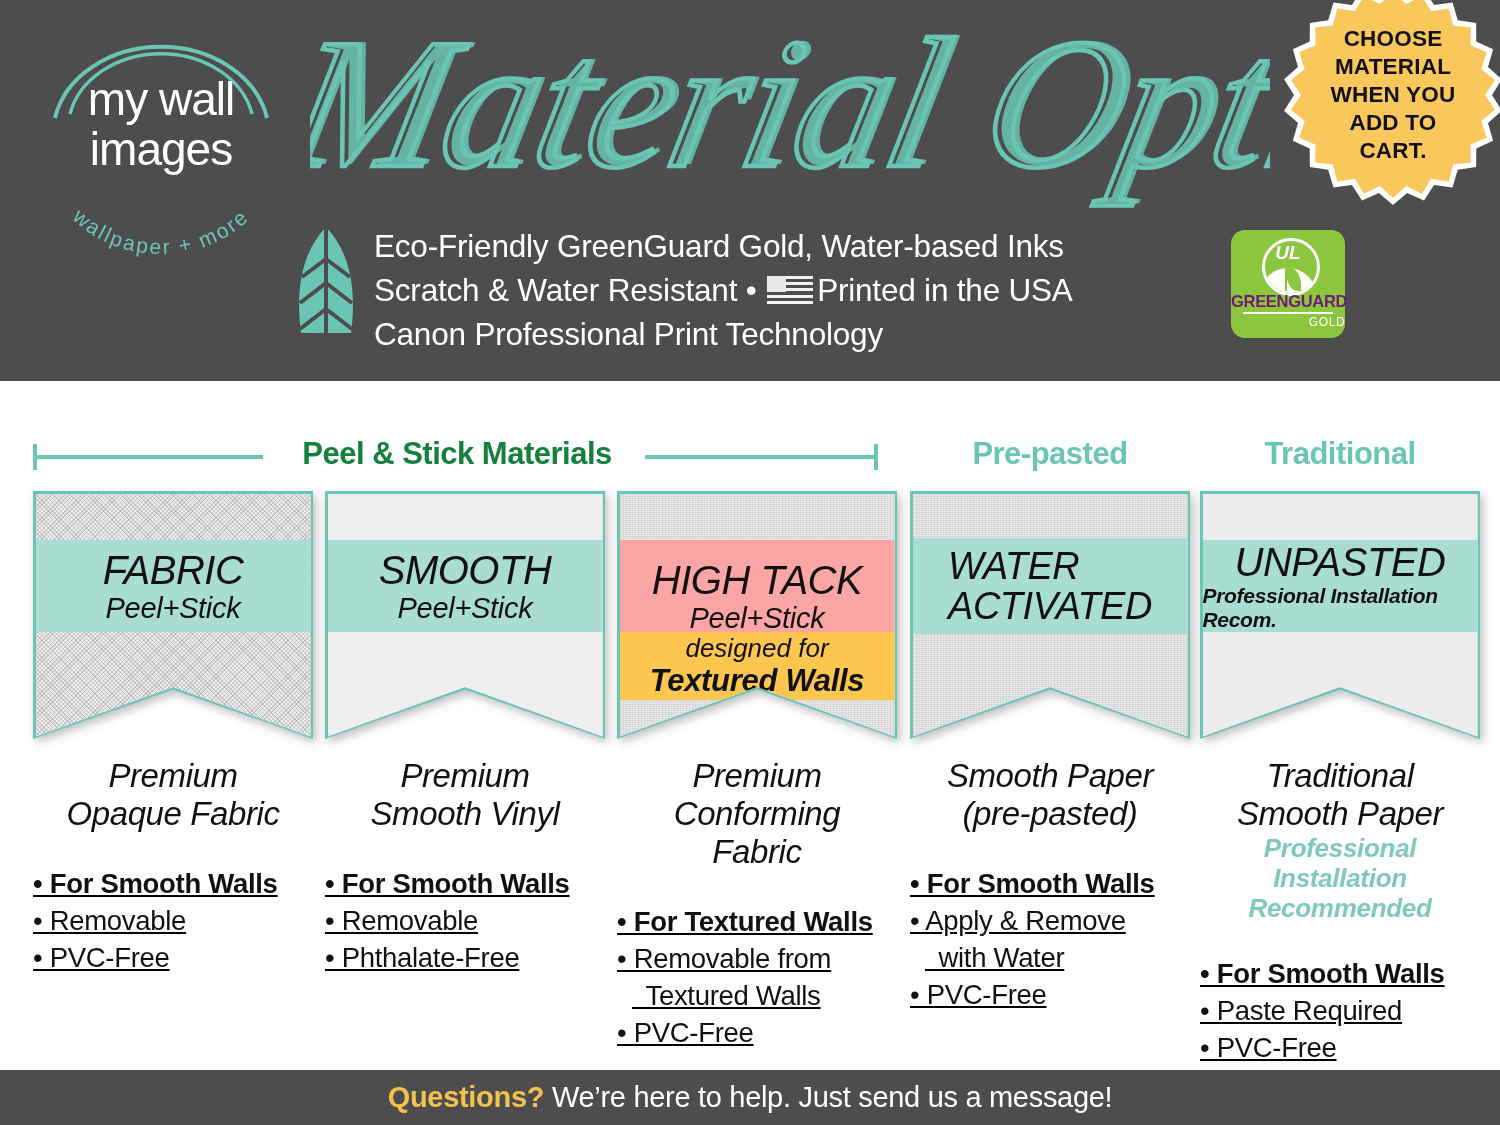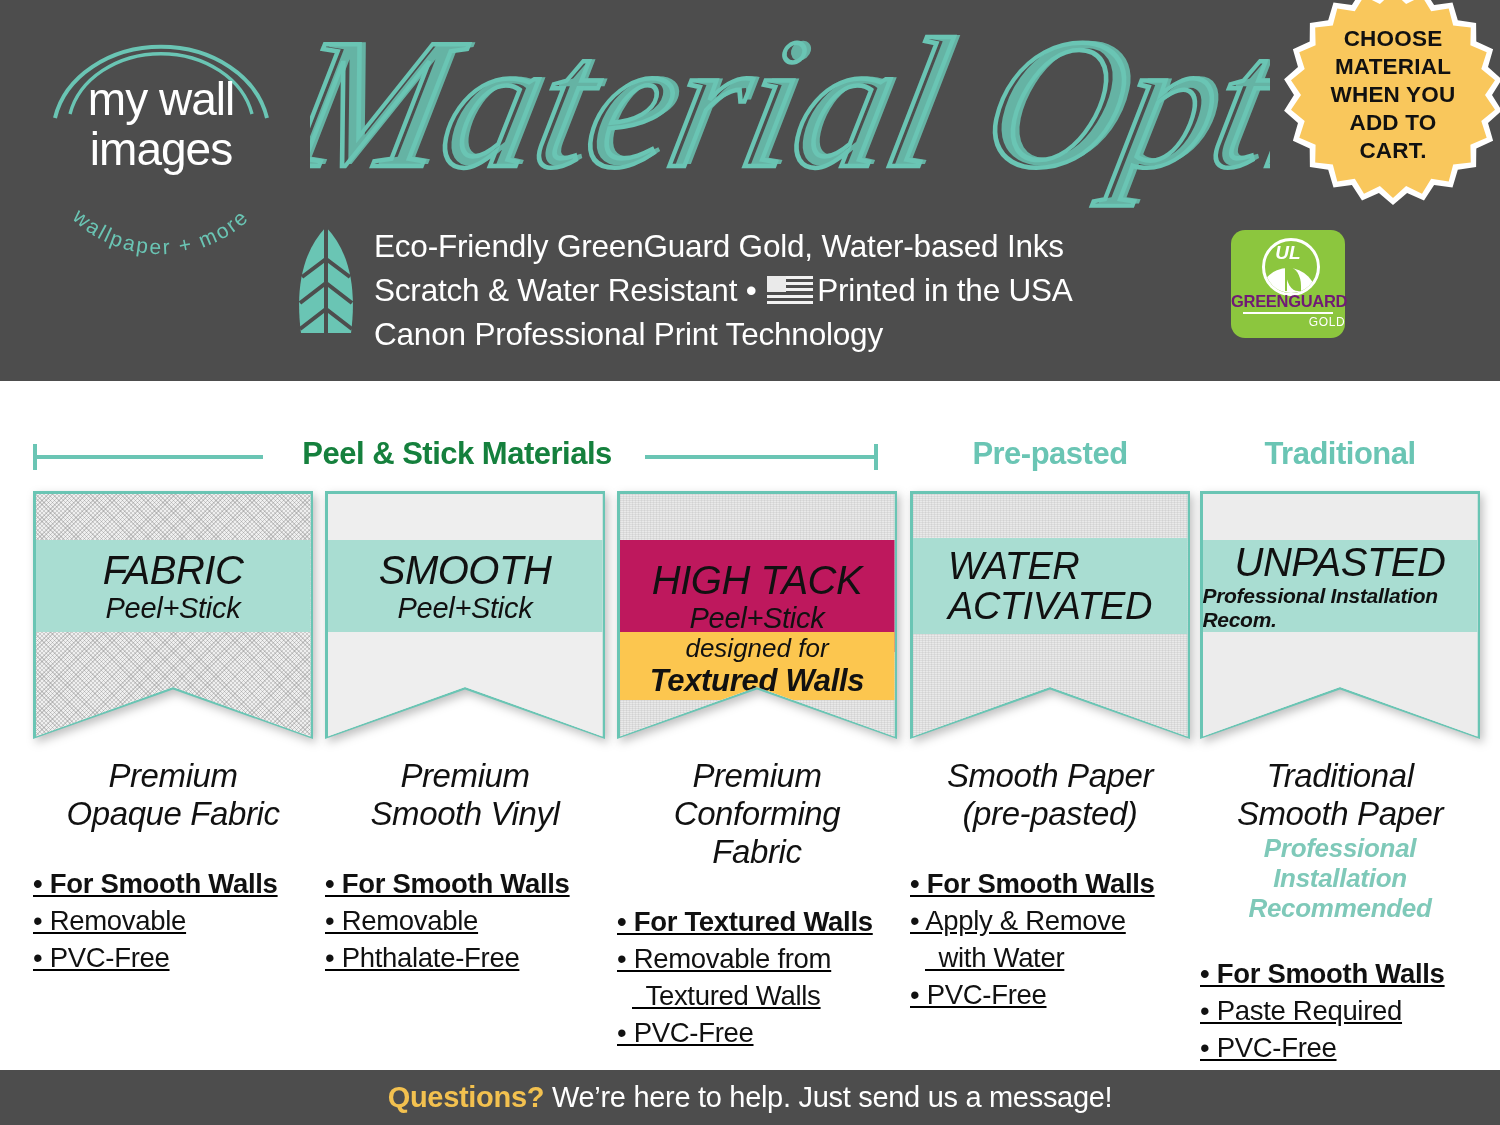--- a/index.html
+++ b/index.html
@@ -324,21 +324,21 @@
             <li class="b">• For Smooth Walls</li>
             <li>• Removable</li>
             <li>• Phthalate-Free</li>
           </ul>
         </div>
         <div class="col" style="left: 617px;">
           <div class="card">
             <div class="card-border"></div>
             <div class="card-face">
               <div class="tex-grain"></div>
-              <div class="band" style="background: #be185d; top: 46px; height: 112px;">
+              <div class="band" style="background: #fca5a5; top: 46px; height: 112px;">
                 <div class="band-title">
                   <div>HIGH TACK</div>
                 </div>
                 <div class="band-sub">Peel+Stick</div>
               </div>
               <div class="yband" style="background: rgb(252, 198, 79); top: 138px; height: 68px;">
                 <div class="yb1">designed for</div>
                 <div class="yb2">Textured Walls</div>
               </div>
             </div>

